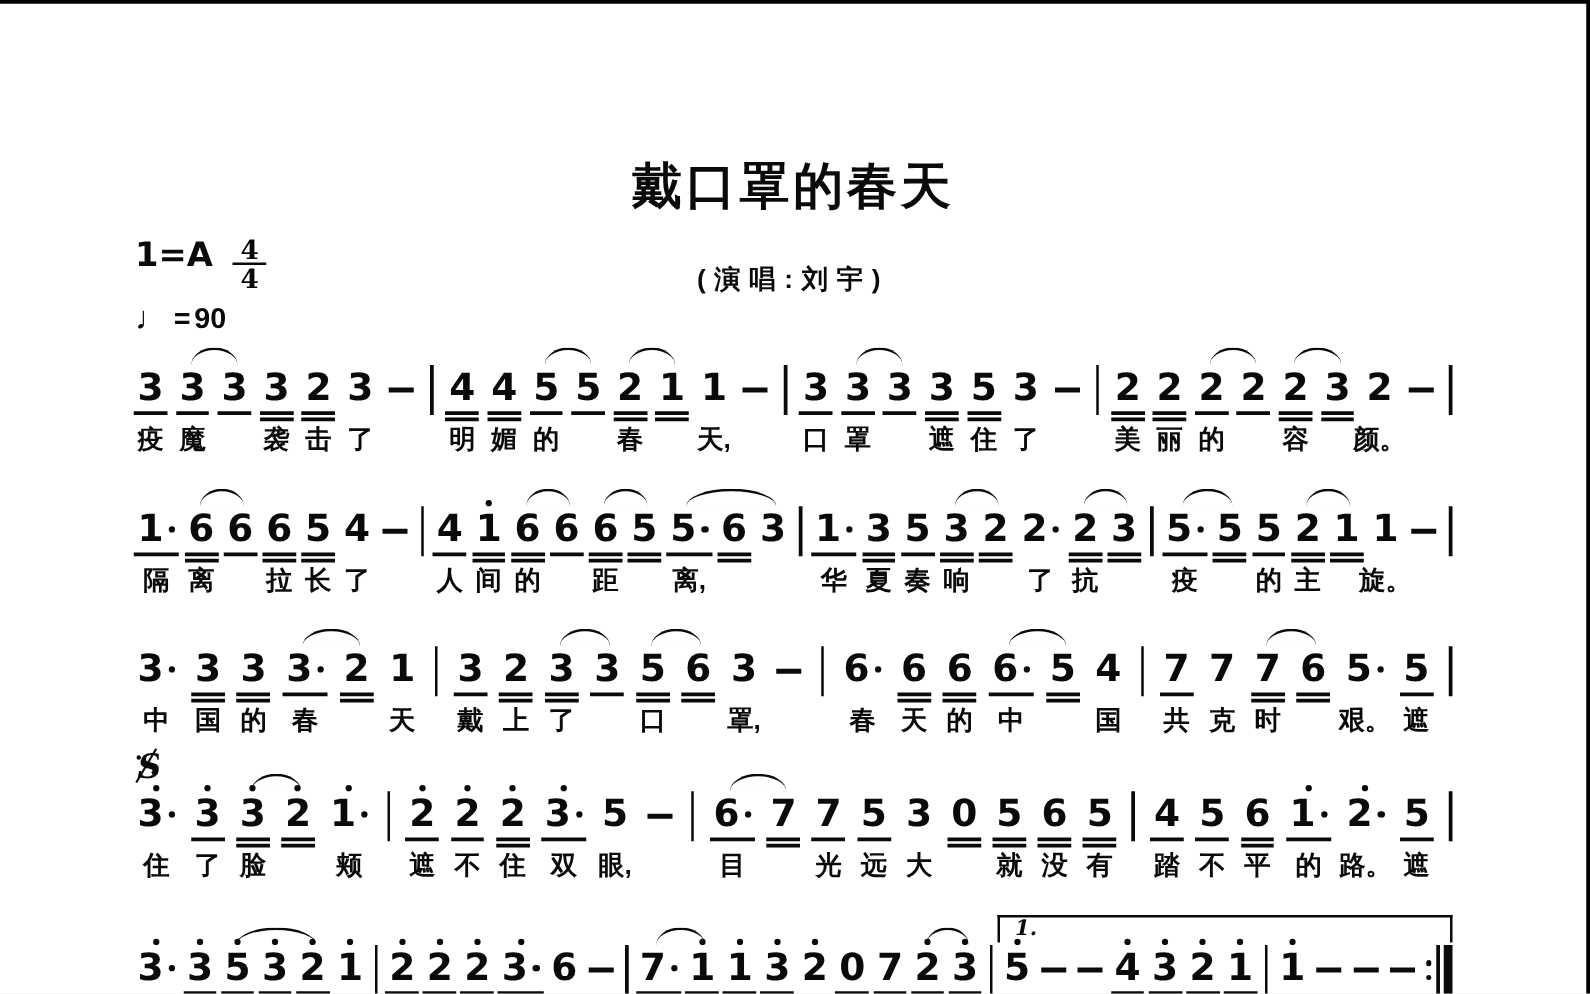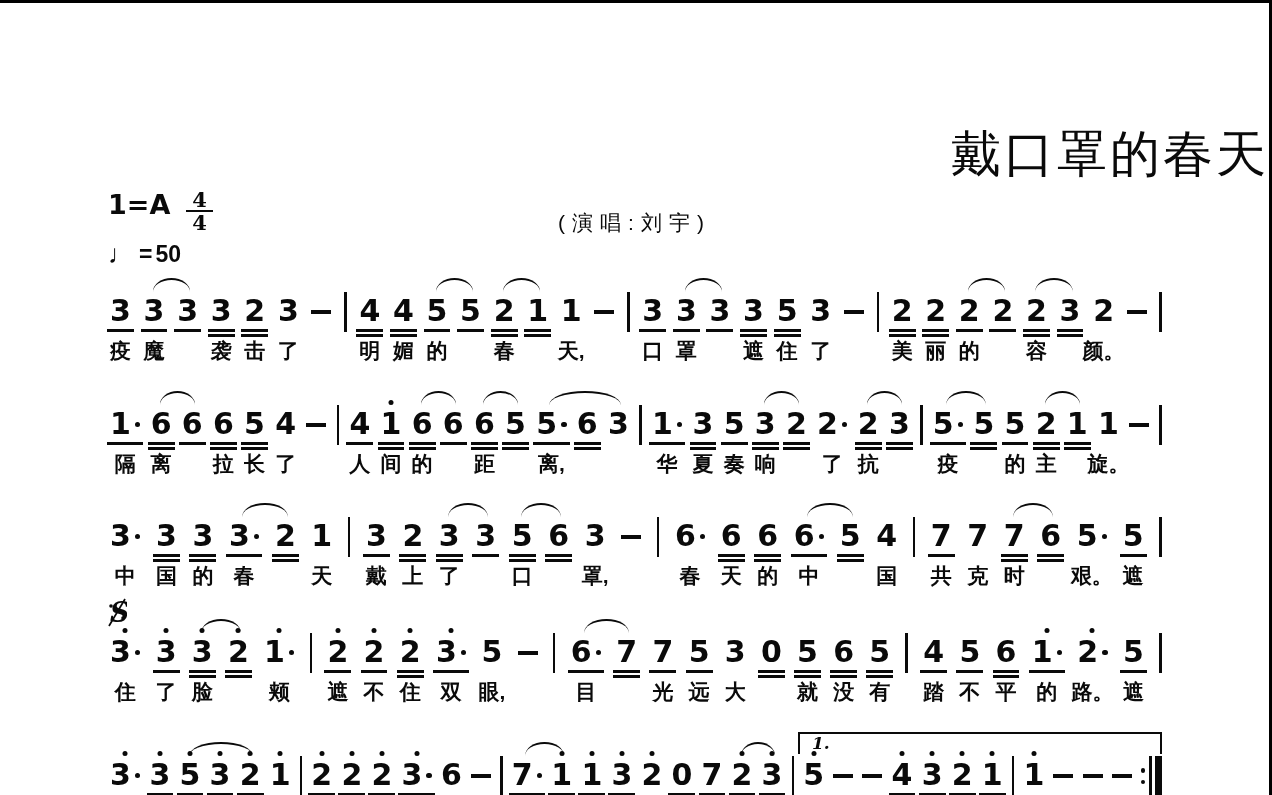--- a/index.html
+++ b/index.html
@@ -10,27 +10,27 @@
     background:#ffffff;
     border-top:3px solid #000;
     border-right:3px solid #000;
     box-sizing:border-box;
     overflow:hidden;
     font-family:"Liberation Sans","DejaVu Sans",sans-serif;
     color:#0a0a0a;
   }
   .title{
     position:absolute;top:118px;left:0;width:100%;
-    text-align:right;margin:0;
-    font-size:50px;font-weight:400;letter-spacing:3px;
+    text-align:center;margin:0;
+    font-size:40px;font-weight:700;letter-spacing:3px;
     font-family:"DejaVu Sans","Liberation Sans",sans-serif;
   }
   .subtitle{
     position:absolute;top:206px;left:0;width:100%;
-    text-align:center;font-size:21px;letter-spacing:7px;font-weight:400;
+    text-align:center;font-size:21px;letter-spacing:7px;font-weight:700;
   }
   .keyblock{position:absolute;left:108px;top:186px;}
   .keyrow{display:flex;align-items:flex-start;}
   .keytxt{font-size:27px;font-weight:900;font-family:"DejaVu Sans",sans-serif;}
   .frac{display:inline-flex;flex-direction:column;align-items:center;margin-left:16px;}
   .frac .num,.frac .den{
     font-family:"DejaVu Serif","Liberation Serif",serif;
     font-weight:bold;font-size:21px;line-height:21px;padding:0 6px;
   }
   .frac .num{border-bottom:2.5px solid #0a0a0a;}
@@ -102,21 +102,21 @@
     <div class="keyrow">
       <span class="keytxt">1=A</span>
       <span class="frac">
         <span class="num">4</span>
         <span class="den">4</span>
       </span>
     </div>
     <div class="tempo">
       <span class="qnote">♩</span>
         <span class="eq">=</span>
-        <span>50</span>
+        <span>90</span>
     </div>
   </div>
 
   <div class="subtitle">(演唱:刘宇)</div>
 
 
   <div class="music-line l1">
       <div class="nrow">
         <span class="tok"><span class="dg">3</span><span class="ul u1"></span><span class="lyr">疫</span></span>
         <span class="tok"><span class="dg">3</span><span class="ul u1"></span><span class="lyr">魔</span></span>

